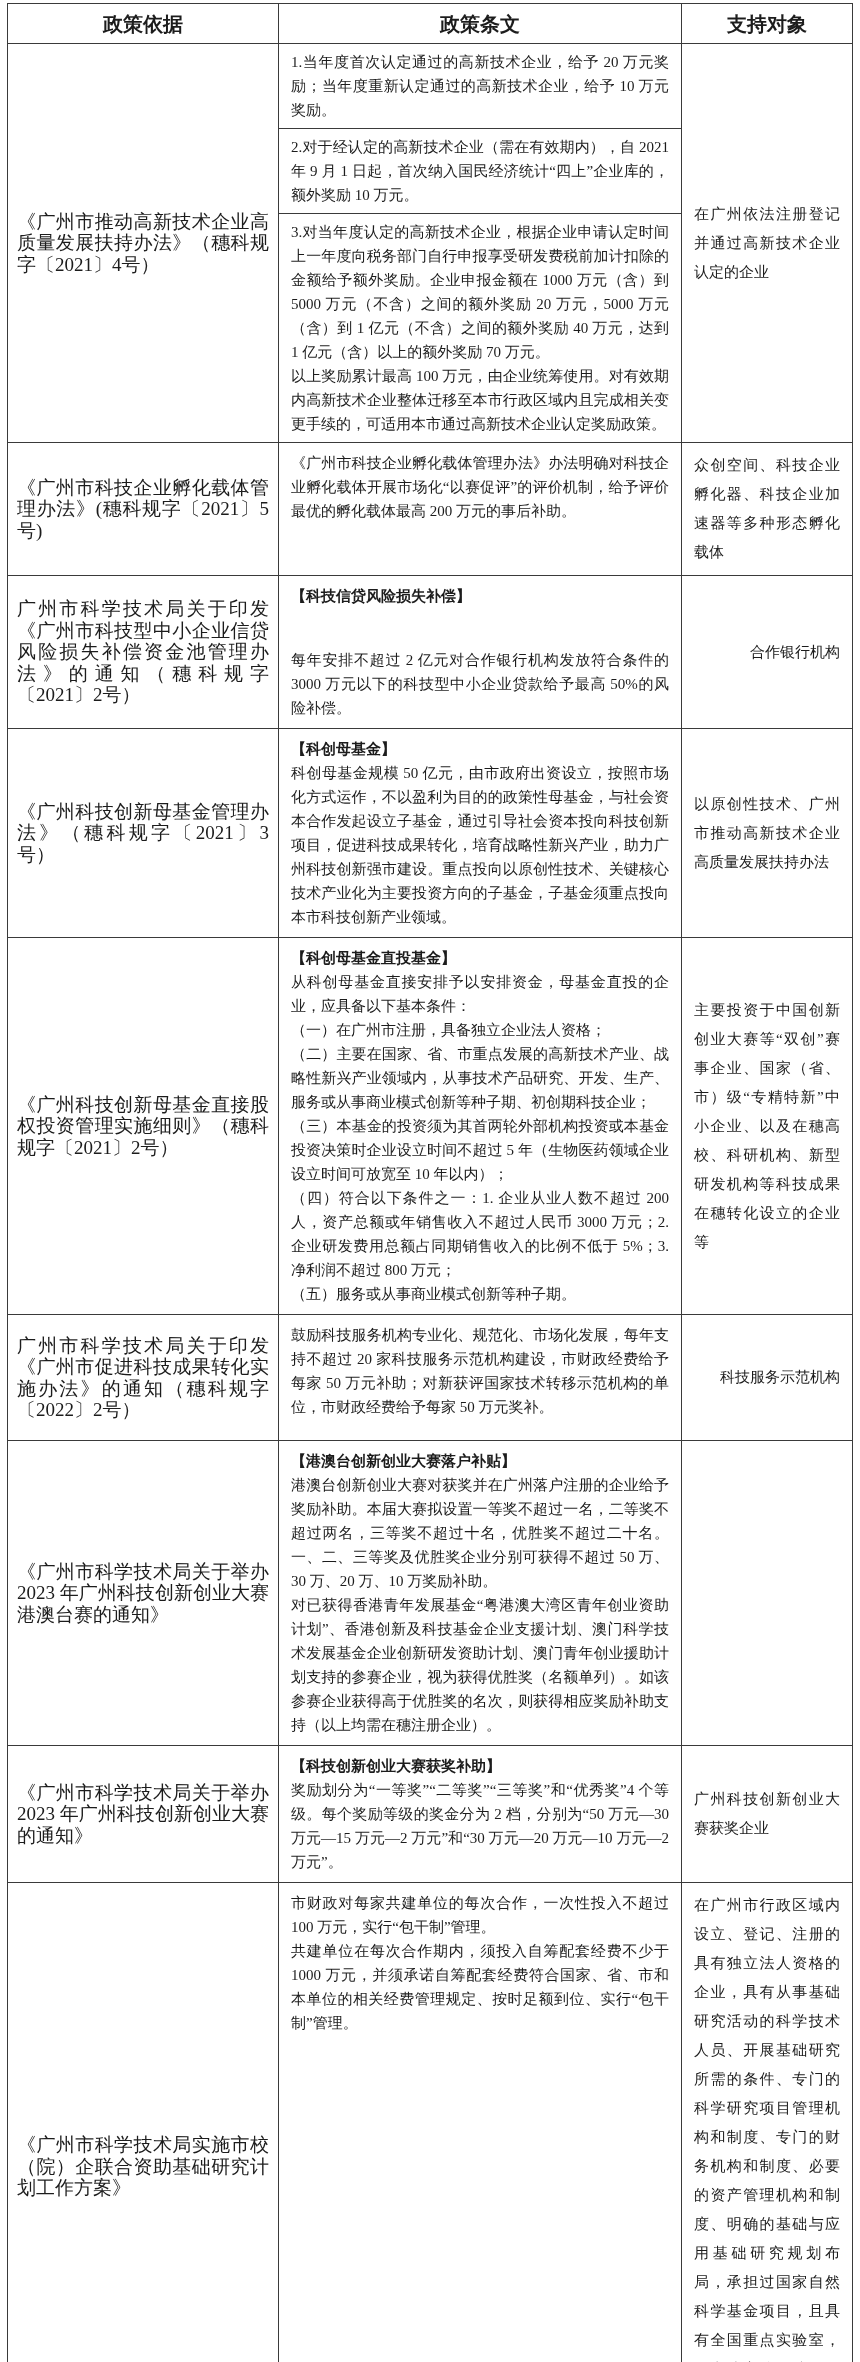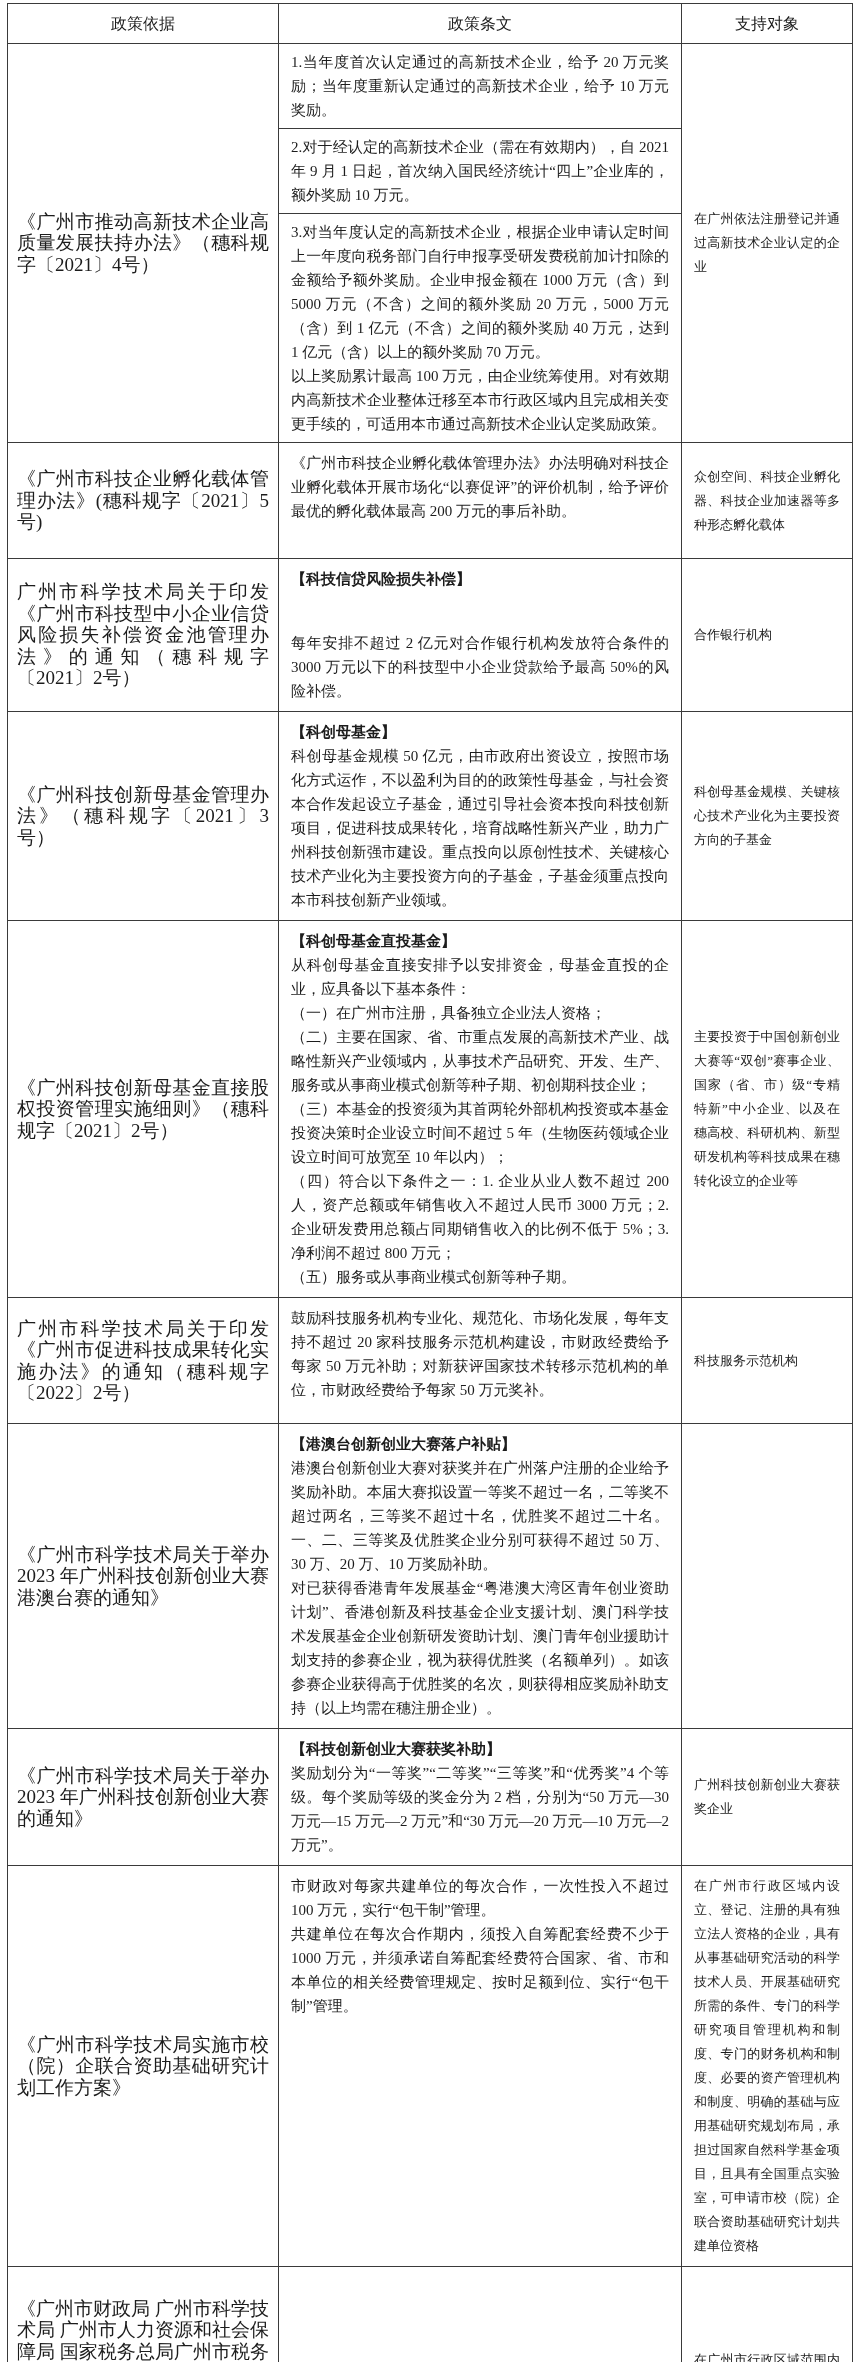--- a/index.html
+++ b/index.html
@@ -31,30 +31,30 @@
     display:flex; flex-direction:column; justify-content:space-between;
     padding:8px 12px;
     font-size:15px; line-height:24px;
     text-align:justify;
   }
   .c2.nopad { padding:0; }
   .c3 {
     width:172px; flex:1;
     display:flex; flex-direction:column; justify-content:center;
     padding:8px 12px;
-    font-size:13px; line-height:24px;
+    font-size:15px; line-height:29px;
     text-align:justify;
   }
-  .c3.center { text-align:left; }
+  .c3.center { text-align:right; }
   p { margin:0; }
   .ctitle { font-weight:bold; text-align:left; }
   .thead { min-height:39px; }
   .thead .cell {
     justify-content:center; text-align:center;
-    font-weight:normal; font-size:16px; line-height:20px;
+    font-weight:bold; font-size:20px; line-height:20px;
     padding:9px 4px;
   }
   
   .subcell {
     display:flex; flex-direction:column; justify-content:center;
     padding:6px 12px;
   }
   .subcell + .subcell { border-top:1px solid #3a3a3a; }
   .s1 { min-height:57px; }
   .s2 { min-height:51px; }
@@ -120,21 +120,21 @@
   </div>
 
   <div class="trow r4">
     <div class="cell c1">《广州科技创新母基金管理办法》（穗科规字〔2021〕3号）</div>
     <div class="cell c2">
       <p class="ctitle">【科创母基金】</p>
       <div>
           <p>科创母基金规模 50 亿元，由市政府出资设立，按照市场化方式运作，不以盈利为目的的政策性母基金，与社会资本合作发起设立子基金，通过引导社会资本投向科技创新项目，促进科技成果转化，培育战略性新兴产业，助力广州科技创新强市建设。重点投向以原创性技术、关键核心技术产业化为主要投资方向的子基金，子基金须重点投向本市科技创新产业领域。</p>
         </div>
     </div>
-    <div class="cell c3">科创母基金规模、关键核心技术产业化为主要投资方向的子基金</div>
+    <div class="cell c3">以原创性技术、广州市推动高新技术企业高质量发展扶持办法</div>
   </div>
 
   <div class="trow r5">
     <div class="cell c1">《广州科技创新母基金直接股权投资管理实施细则》（穗科规字〔2021〕2号）</div>
     <div class="cell c2">
       <p class="ctitle">【科创母基金直投基金】</p>
       <div>
           <p>从科创母基金直接安排予以安排资金，母基金直投的企业，应具备以下基本条件：</p>
           <p>（一）在广州市注册，具备独立企业法人资格；</p>
           <p>（二）主要在国家、省、市重点发展的高新技术产业、战略性新兴产业领域内，从事技术产品研究、开发、生产、服务或从事商业模式创新等种子期、初创期科技企业；</p>

